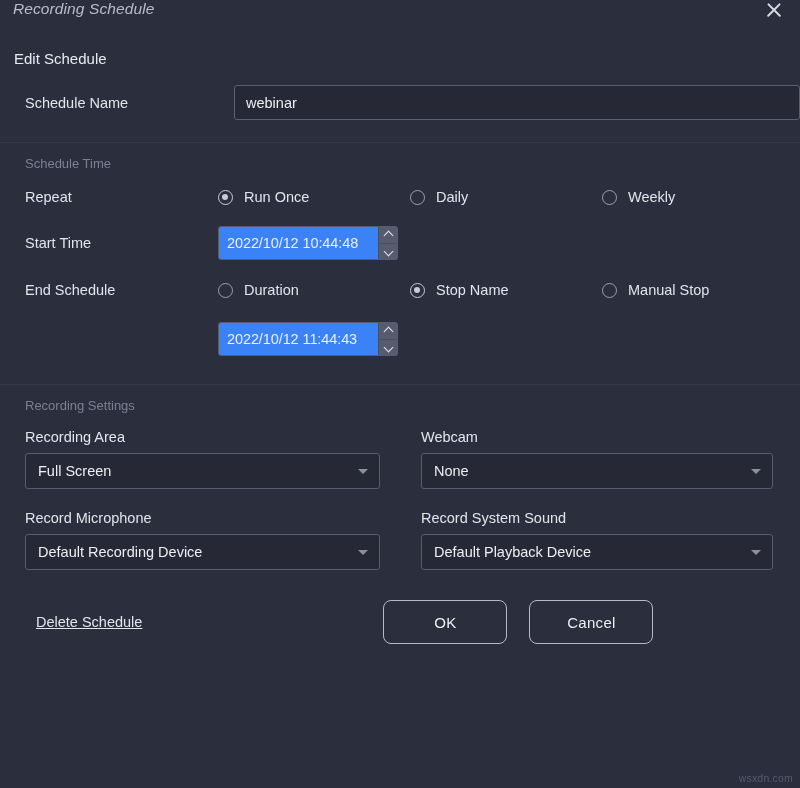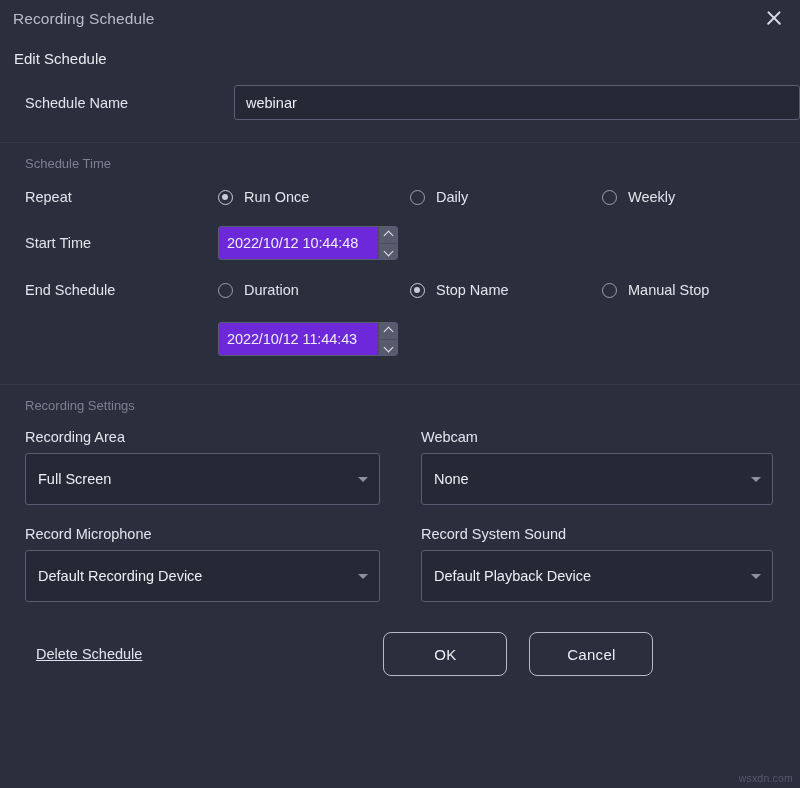--- a/index.html
+++ b/index.html
@@ -11,23 +11,24 @@
     font-family: "Liberation Sans", sans-serif;
     color: #e8e9ee;
     overflow: hidden;
     position: relative;
   }
 
   
   .titlebar {
     height: 38px;
     display: flex;
-    align-items: center;
+    align-items: flex-start;
     justify-content: space-between;
     padding: 0 14px 0 13px;
+    font-style: italic;
   }
   .titlebar-title {
     font-size: 15.5px;
     color: #b9bcca;
     letter-spacing: .1px;
   }
   .close-icon {
     width: 24px;
     height: 24px;
     position: relative;
@@ -129,21 +130,21 @@
   }
   .radio-slot { width: 192px; flex: 0 0 192px; display: flex; }
 
   
   .spinner {
     display: inline-flex;
     align-items: stretch;
     height: 34px;
     border: 1px solid #575c70;
     border-radius: 3px;
-    background: #6d28d9;
+    background: #3b82f6;
     width: 180px;
     overflow: hidden;
   }
   .spinner-value {
     flex: 1 1 auto;
     display: flex;
     align-items: center;
     padding-left: 8px;
     font-size: 14.5px;
     color: #eceef4;
@@ -181,21 +182,21 @@
     margin-top: 16px;
     row-gap: 15px;
   }
   .field-label {
     font-size: 14.5px;
     color: #e3e4eb;
     margin-bottom: 8px;
   }
   .select {
     position: relative;
-    height: 52px;
+    height: 36px;
     background: #262836;
     border: 1px solid #575c70;
     border-radius: 3px;
     display: flex;
     align-items: center;
     padding: 0 28px 0 12px;
     font-size: 14.5px;
     color: #eceef4;
     cursor: pointer;
   }

